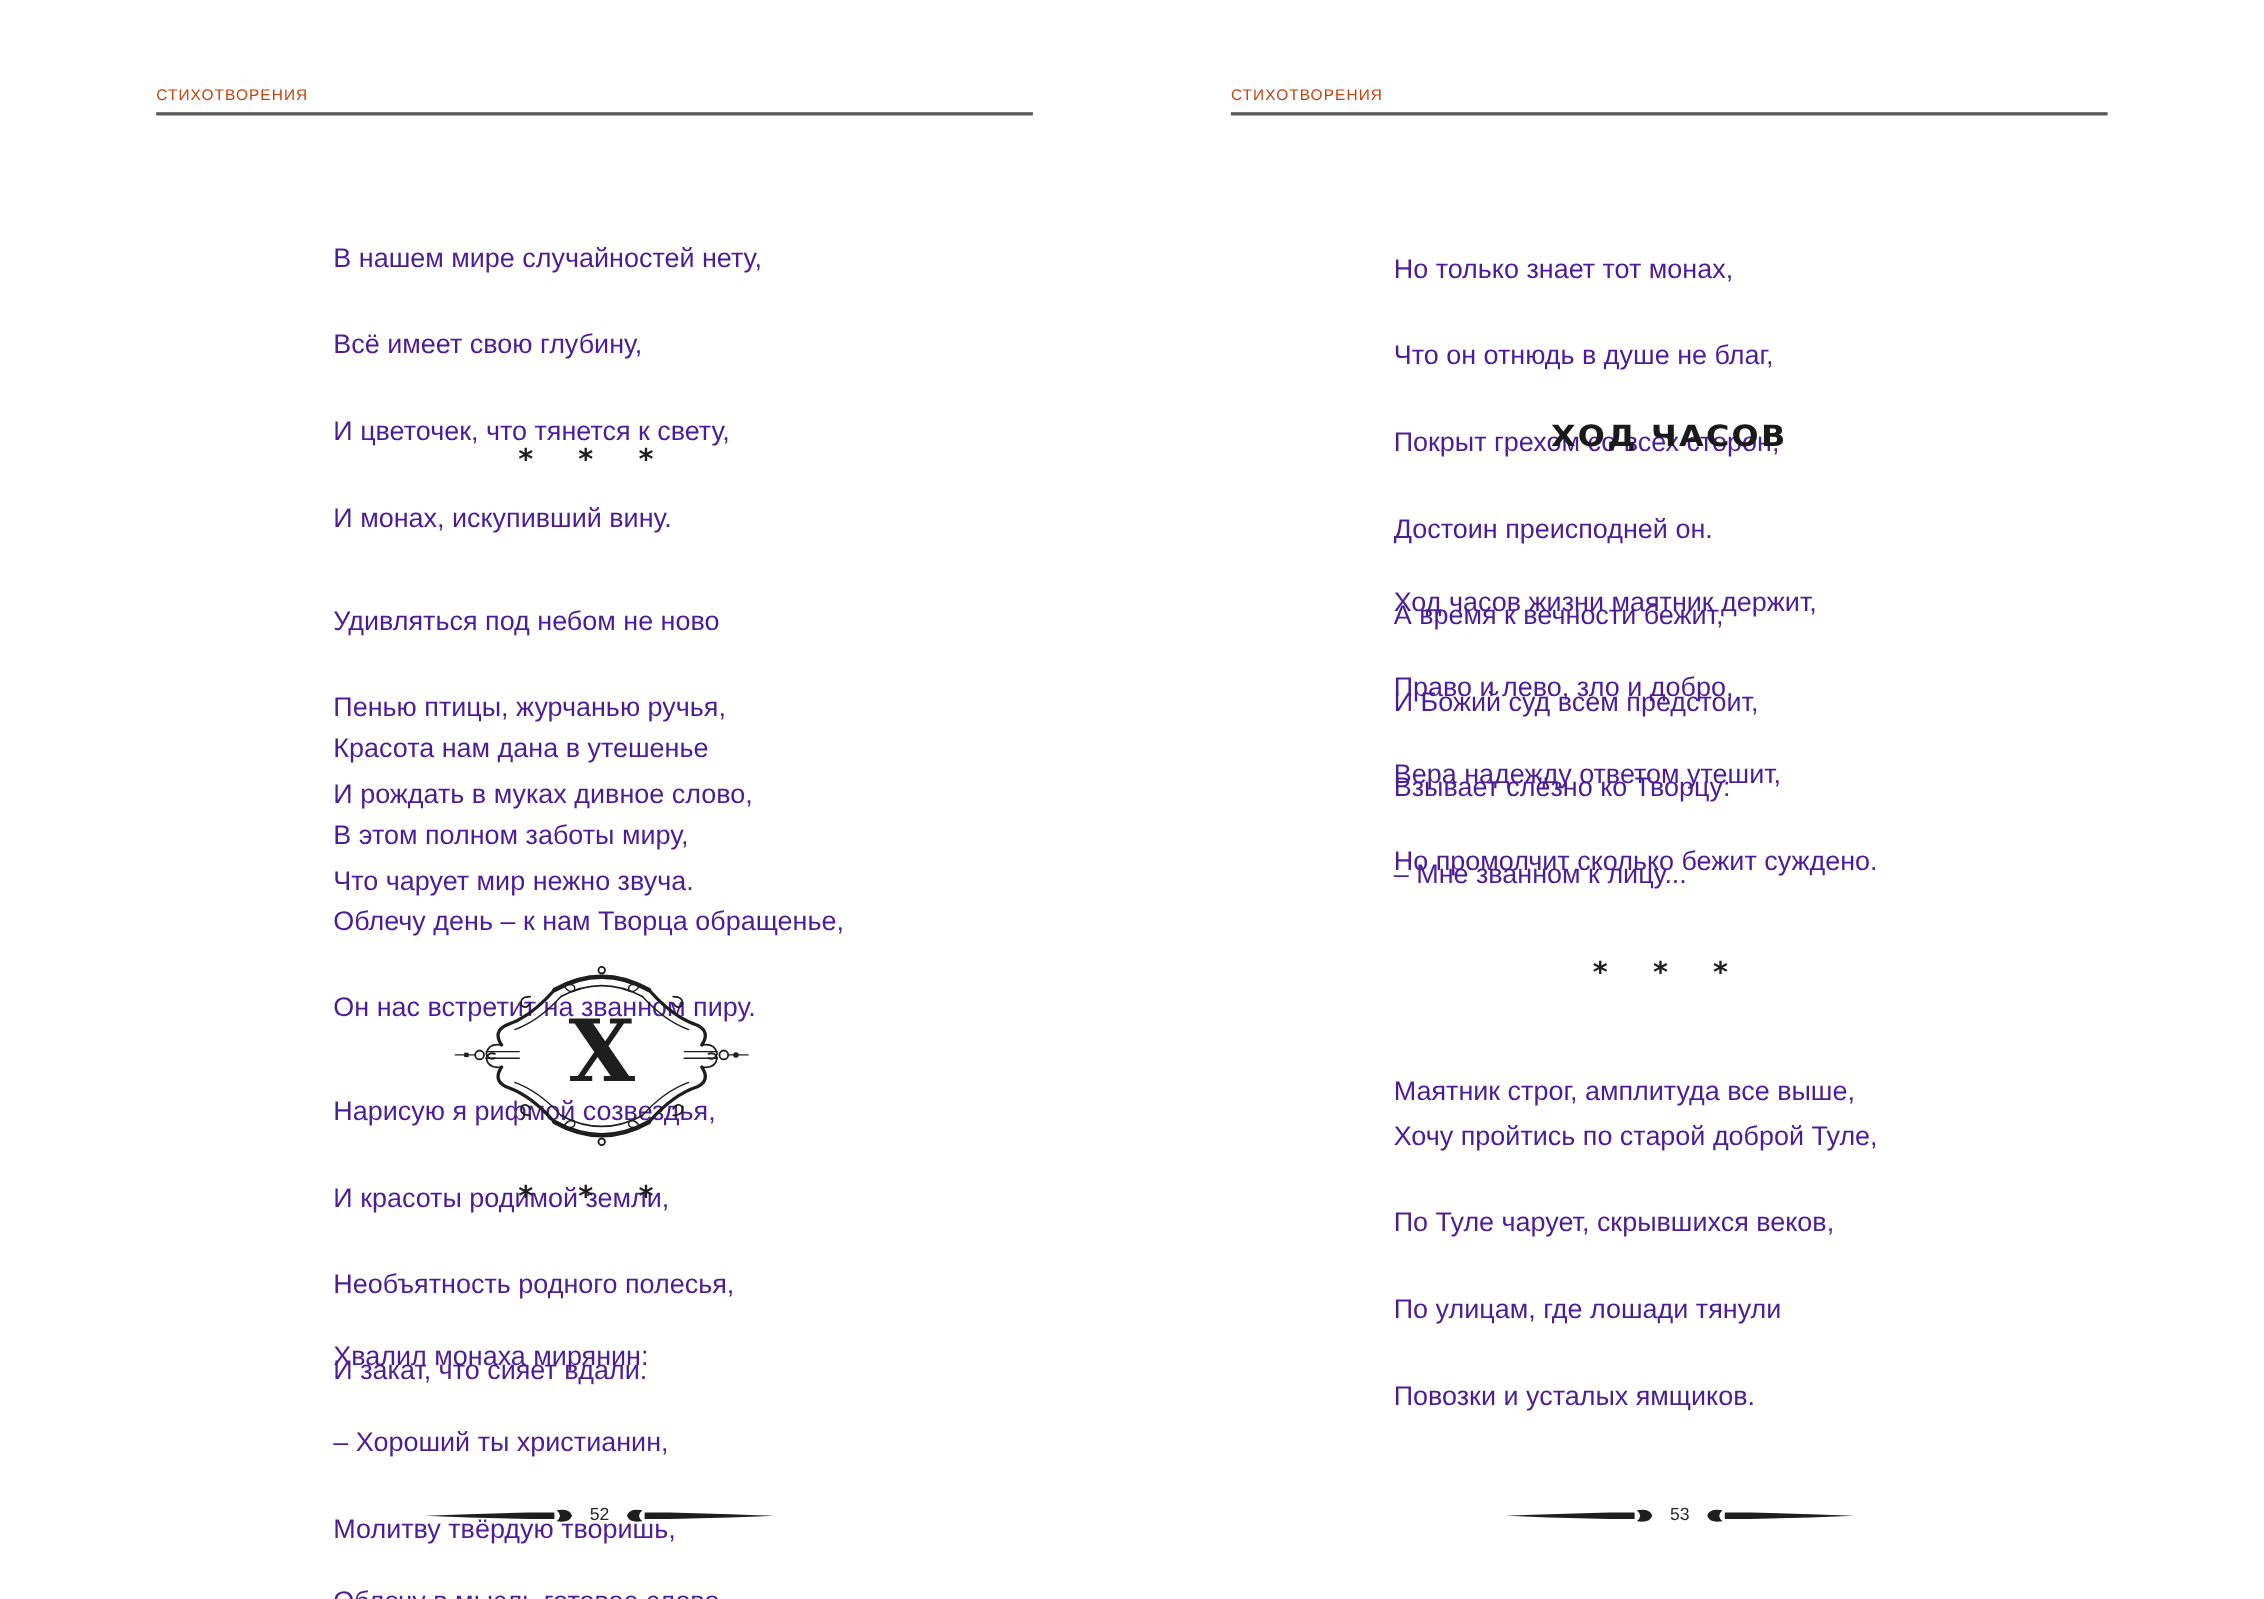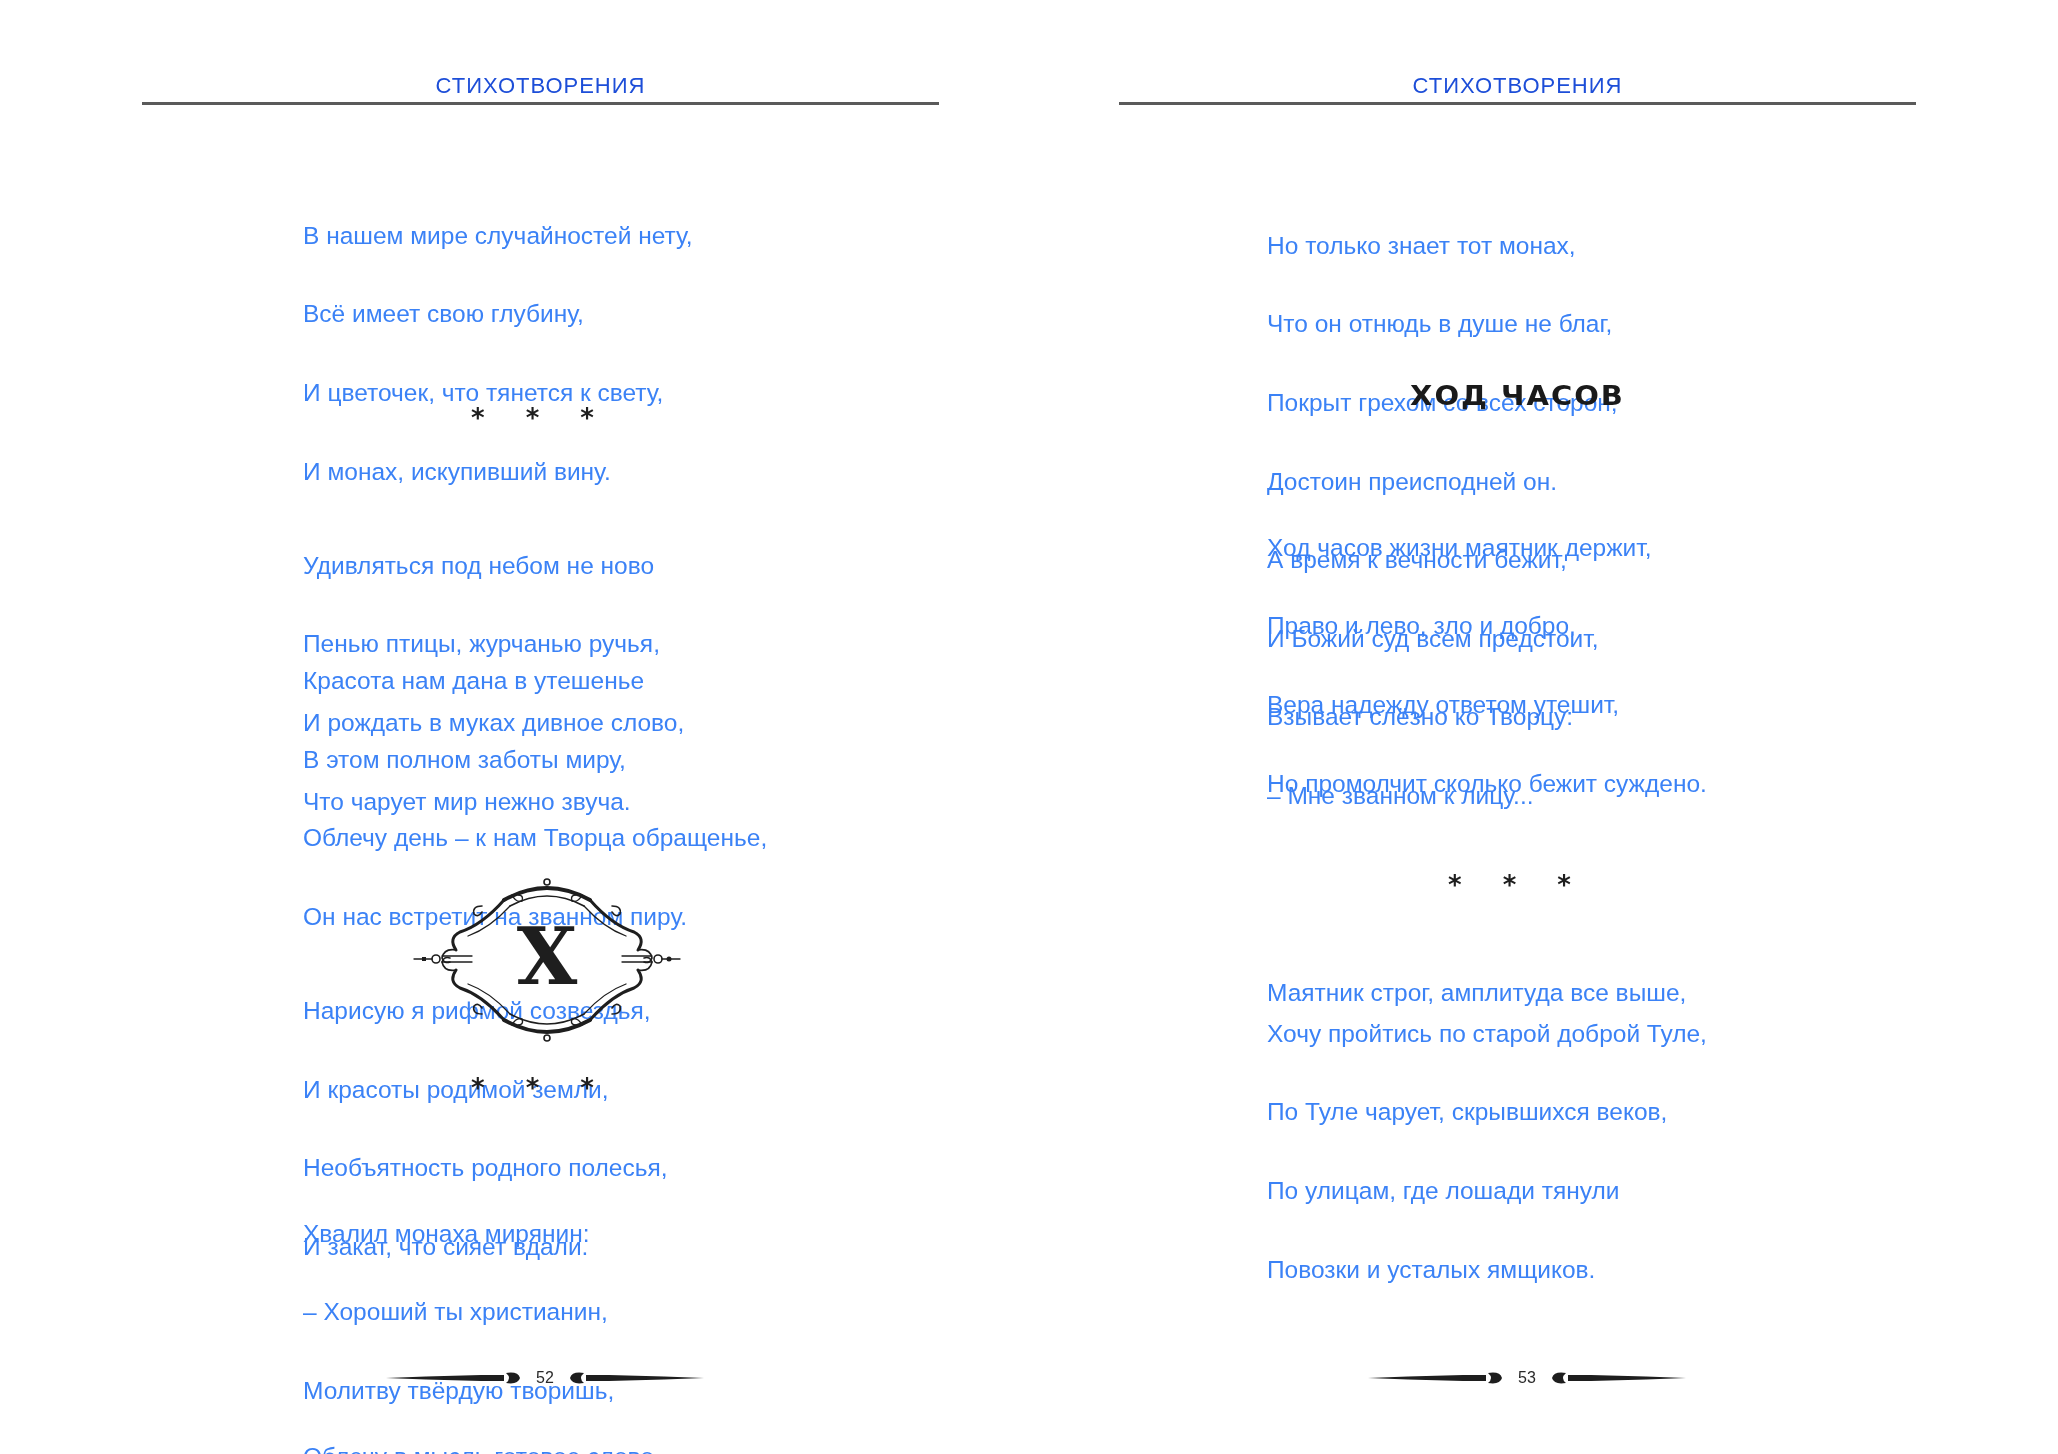--- a/index.html
+++ b/index.html
@@ -19,39 +19,39 @@
       position: absolute;
       top: 0;
       height: 1454px;
     }
     .page-left { left: 0; width: 1029px; }
     .page-right { left: 1029px; width: 1029px; }
 
     .running-head {
       position: absolute;
       top: 76px;
-      font-size: 22px;
+      font-size: 14px;
       letter-spacing: 1px;
-      color: #1d4ed8;
-      text-align: center;
+      color: #c2410c;
+      text-align: left;
       line-height: 20px;
     }
     .head-rule {
       position: absolute;
       top: 102px;
       height: 3px;
       background: #5a5a5a;
     }
 
     .text-block {
       position: absolute;
       font-size: 24.5px;
       line-height: 26.2px;
       white-space: pre;
-      color: #3b82f6;
+      color: #4c1d95;
     }
     .stanza { margin: 0 0 26.2px 0; }
     .stanza:last-child { margin-bottom: 0; }
     .line { display: block; height: 26.2px; }
 
     .asterisks {
       position: absolute;
       font-family: "DejaVu Sans", sans-serif;
       font-weight: bold;
       font-size: 26px;

